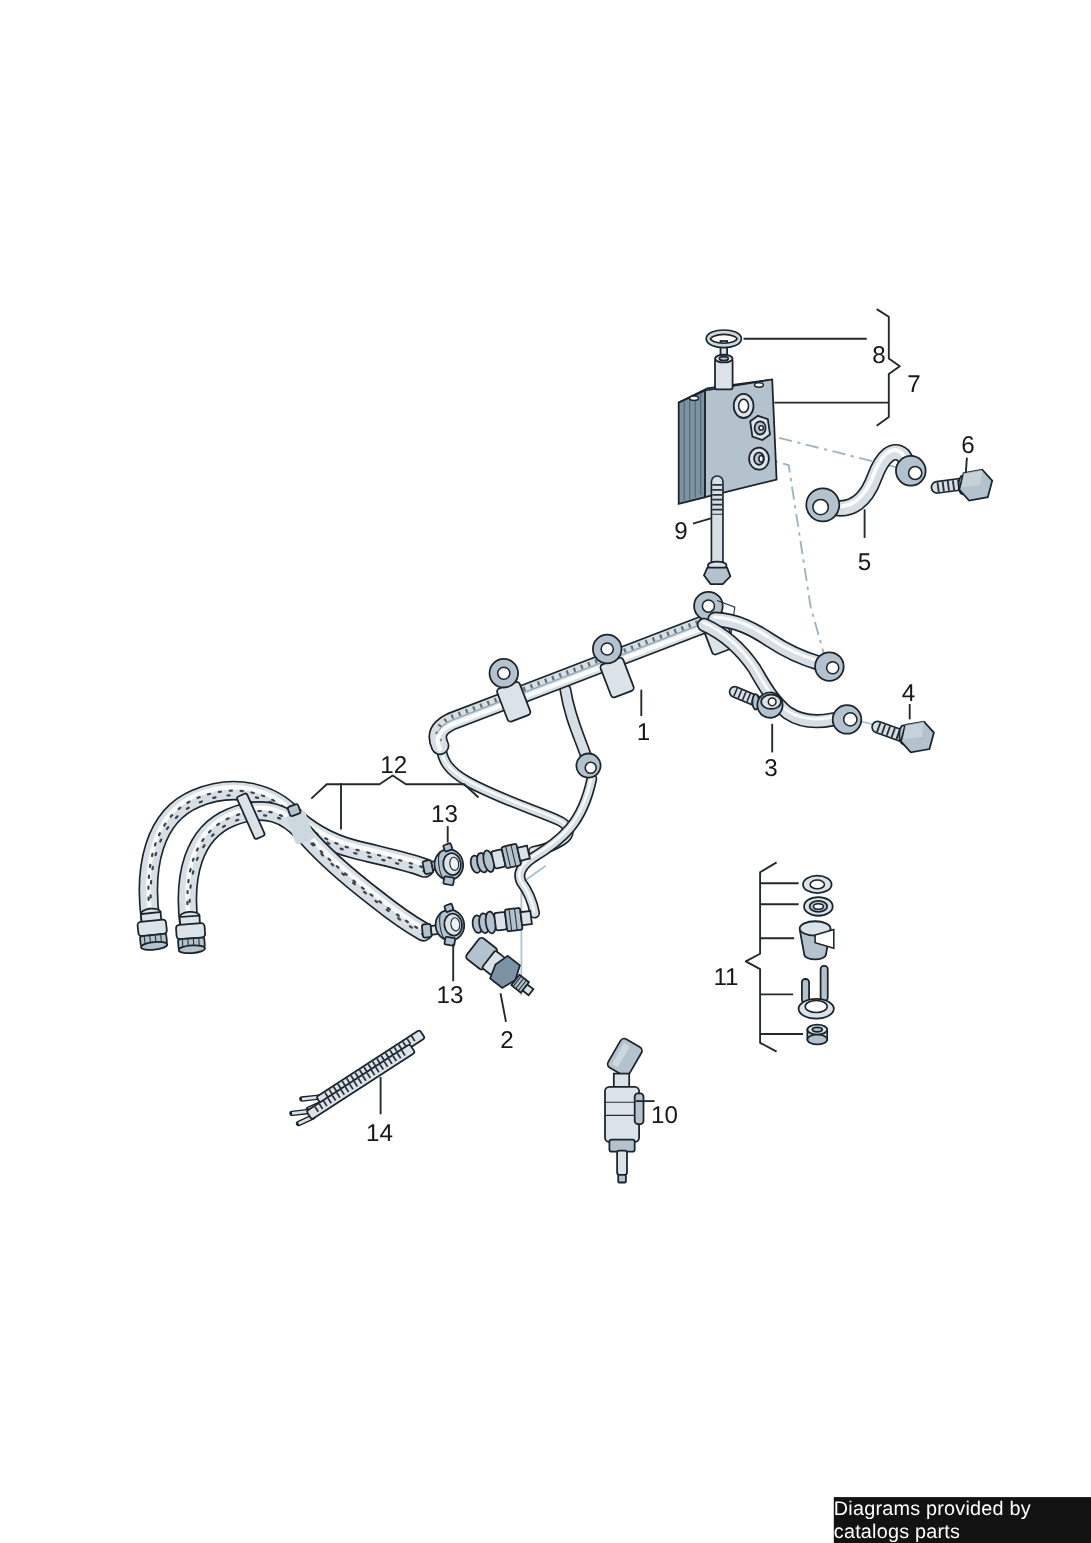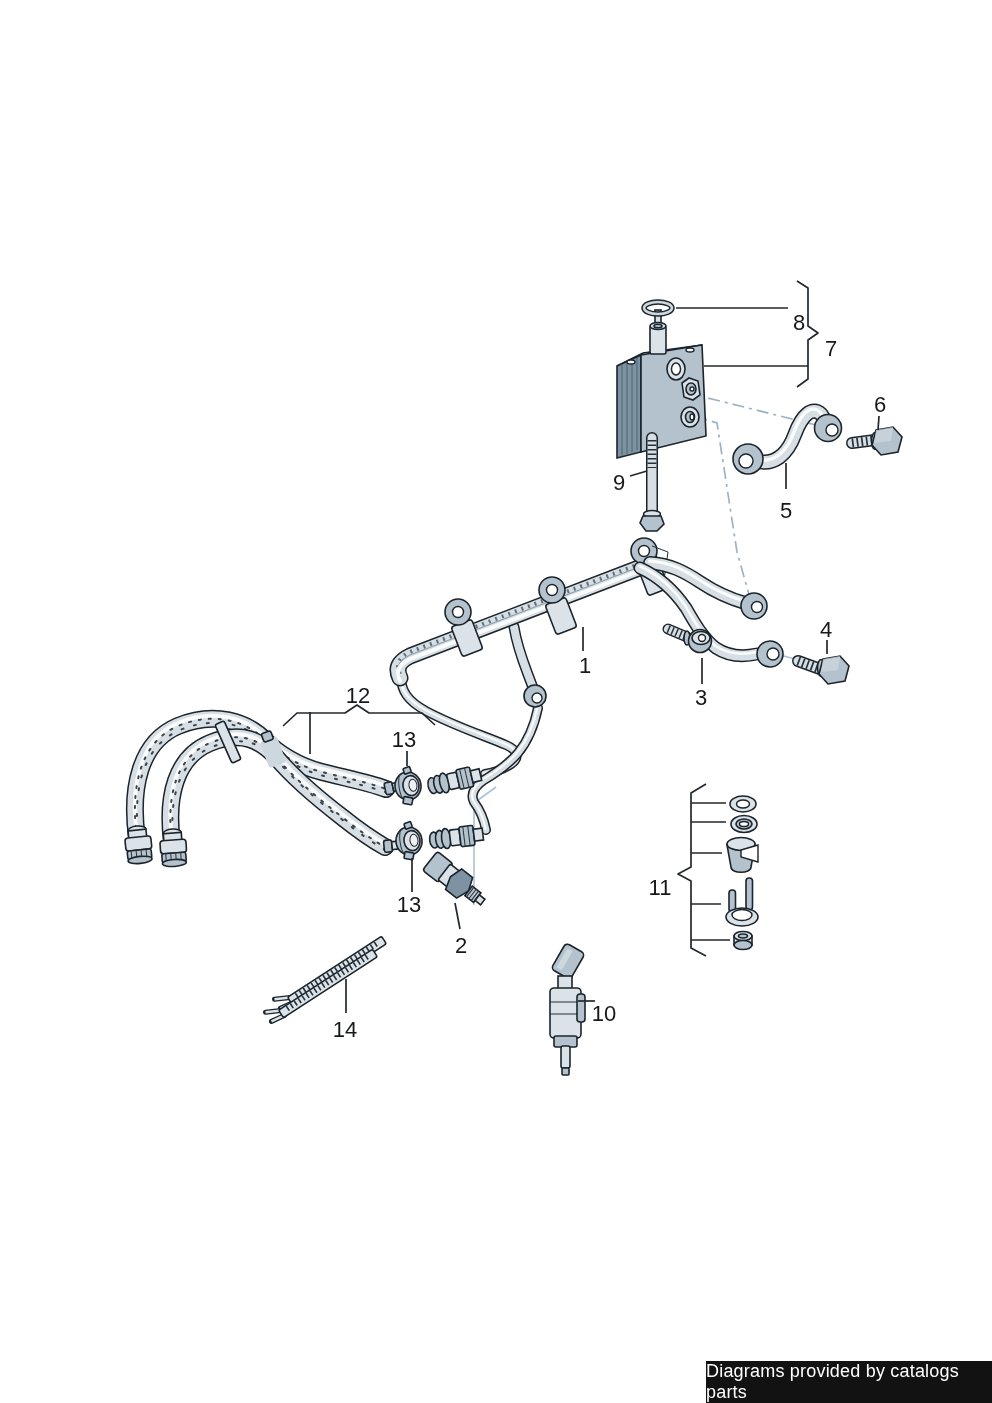--- a/index.html
+++ b/index.html
@@ -17,21 +17,21 @@
   .lead{stroke:#23282d;stroke-width:1.7;fill:none;stroke-linejoin:round;}
   .lbl{font-family:"Liberation Sans",sans-serif;font-size:22px;fill:#16181a;text-anchor:middle;}
   
   .fl{fill:#dbe2e8;stroke:#1b242b;stroke-width:1.6;}
   .fm{fill:#b4c2cd;stroke:#1b242b;stroke-width:1.6;}
   .fd{fill:#7d93a3;stroke:#1b242b;stroke-width:1.6;}
   .fw{fill:#ffffff;stroke:#1b242b;stroke-width:1.4;}
   .fx{fill:#cdd7de;stroke:none;}
   .thin{stroke:#27313a;stroke-width:1;fill:none;}
   .rib{stroke:#51646f;stroke-width:1;fill:none;}
-  .footer-bar{position:absolute;right:0;bottom:0;width:286px;height:42px;background:#121212;
+  .footer-bar{position:absolute;right:0;bottom:0;width:234px;height:42px;background:#121212;
         color:#ffffff;display:flex;align-items:center;
         font-size:18px;letter-spacing:.2px;}
 </style>
 </head>
 <body>
 
 <div class="stage">
 <svg width="992" height="1403" viewBox="0 0 992 1403" role="img">
   <defs>
     <path id="pRail" d="M400,678 C395,667 400,661 410,656 L652,563"></path>

